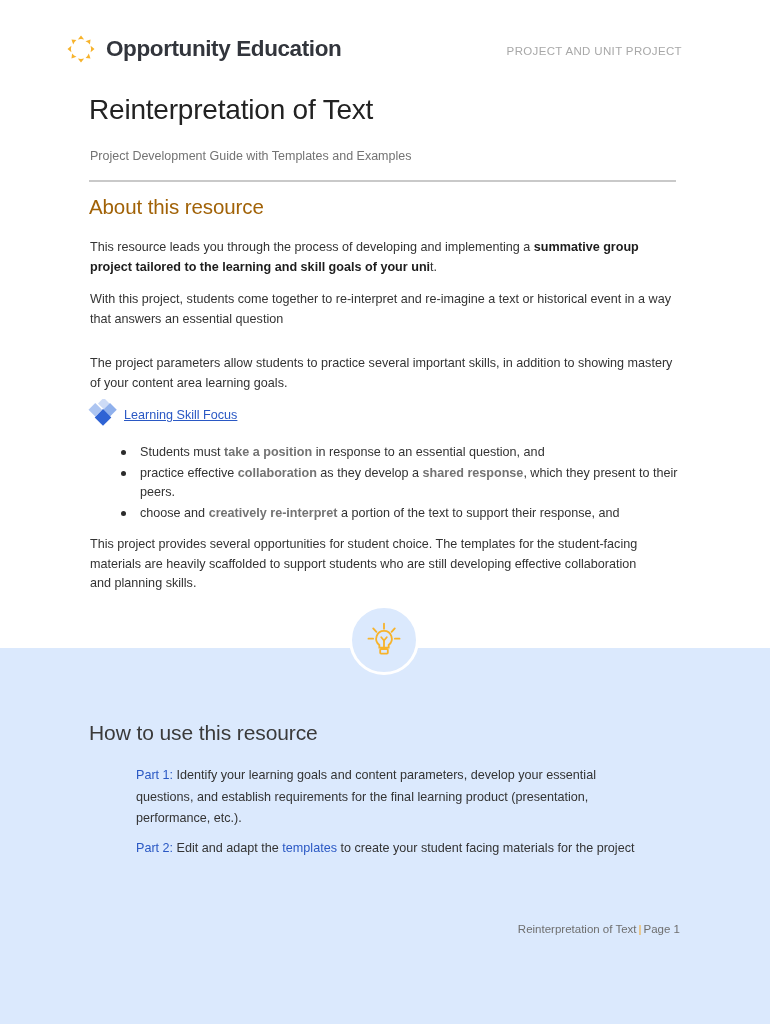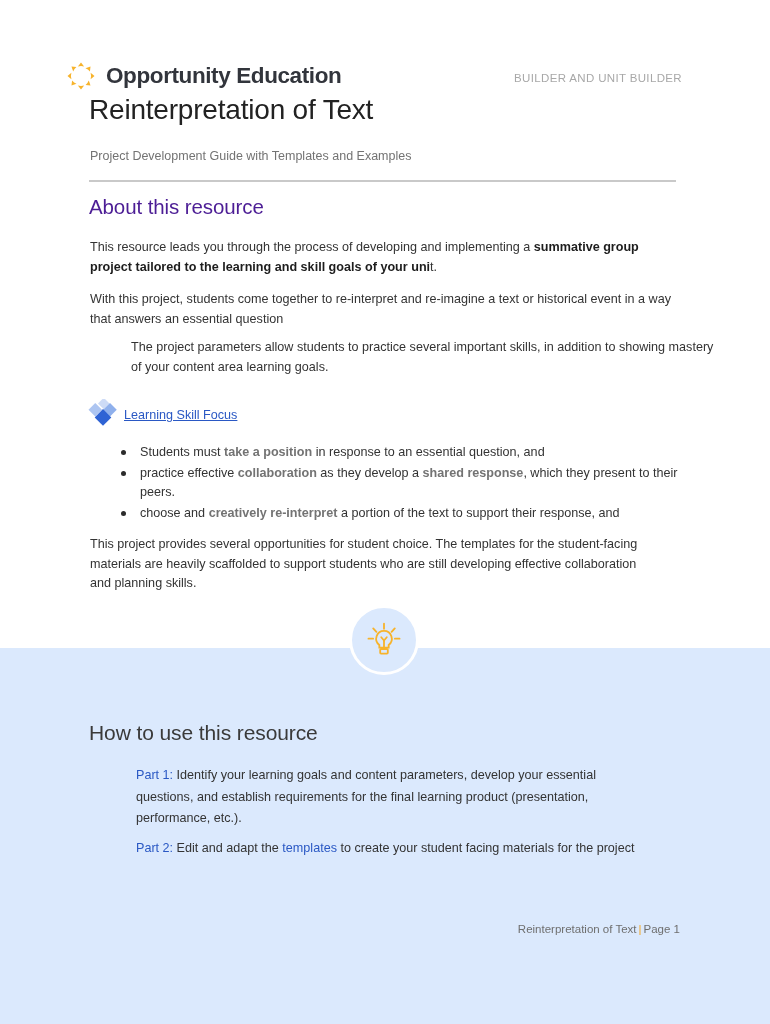--- a/index.html
+++ b/index.html
@@ -31,21 +31,21 @@
     top: 648px;
     width: 770px;
     height: 376px;
     background: #dbe9fd;
   }
 
   
   .header {
     position: absolute;
     left: 66px;
-    top: 55px;
+    top: 28px;
     width: 616px;
     height: 42px;
     display: flex;
     align-items: center;
     justify-content: space-between;
     gap: 33px;
   }
   .brand {
     display: flex;
     align-items: center;
@@ -98,38 +98,38 @@
     height: 2px;
     background: #c9c9c9;
   }
 
   
   .section-heading {
     position: absolute;
     left: 89px;
     font-size: 20.5px;
     font-weight: normal;
-    color: #4c1d95;
+    color: #a16207;
     margin: 0;
     letter-spacing: -0.1px;
   }
   #about-heading { top: 195px; }
 
   .body-text {
     position: absolute;
     left: 90px;
     width: 586px;
     font-size: 12.6px;
     line-height: 19.5px;
     color: #333333;
     margin: 0;
   }
   #para-1 { top: 238px; }
   #para-2 { top: 290px; }
-  #para-3 { top: 338px; margin-left: 41px; }
+  #para-3 { top: 354px; }
   #para-4 { top: 535px; width: 560px; }
 
   .body-text b { font-weight: bold; color: #1d1d1d; }
 
   
   .skill-focus {
     position: absolute;
     left: 88px;
     top: 399px;
     display: flex;
@@ -254,21 +254,21 @@
             <path d="M32.7 32.7 L26.1 31.9 A14.5 14.5 0 0 0 30.4 26 Z"></path>
             <path d="M20 38 L15.8 32.8 A14.5 14.5 0 0 0 24.2 32.8 Z"></path>
             <path d="M7.3 32.7 L8.1 26.1 A14.5 14.5 0 0 0 14 30.4 Z"></path>
             <path d="M2 20 L7.2 15.8 A14.5 14.5 0 0 0 7.2 24.2 Z"></path>
             <path d="M7.3 7.3 L13.9 8.1 A14.5 14.5 0 0 0 9.6 14 Z"></path>
           </g>
         </svg>
       </span>
       <span class="brand-name">Opportunity Education</span>
     </div>
-    <span class="header-kicker">BUILDER AND UNIT BUILDER</span>
+    <span class="header-kicker">PROJECT AND UNIT PROJECT</span>
   </div>
 
   <h1 class="doc-title">Reinterpretation of Text</h1>
   <p class="doc-subtitle">Project Development Guide with Templates and Examples</p>
   <div class="rule"></div>
 
   <h2 class="section-heading" id="about-heading">About this resource</h2>
 
   <p class="body-text" id="para-1"><span>This resource leads you through the process of developing and implementing a </span><b>summative group project tailored to the learning and skill goals of your uni</b><span>t.</span></p>
 

